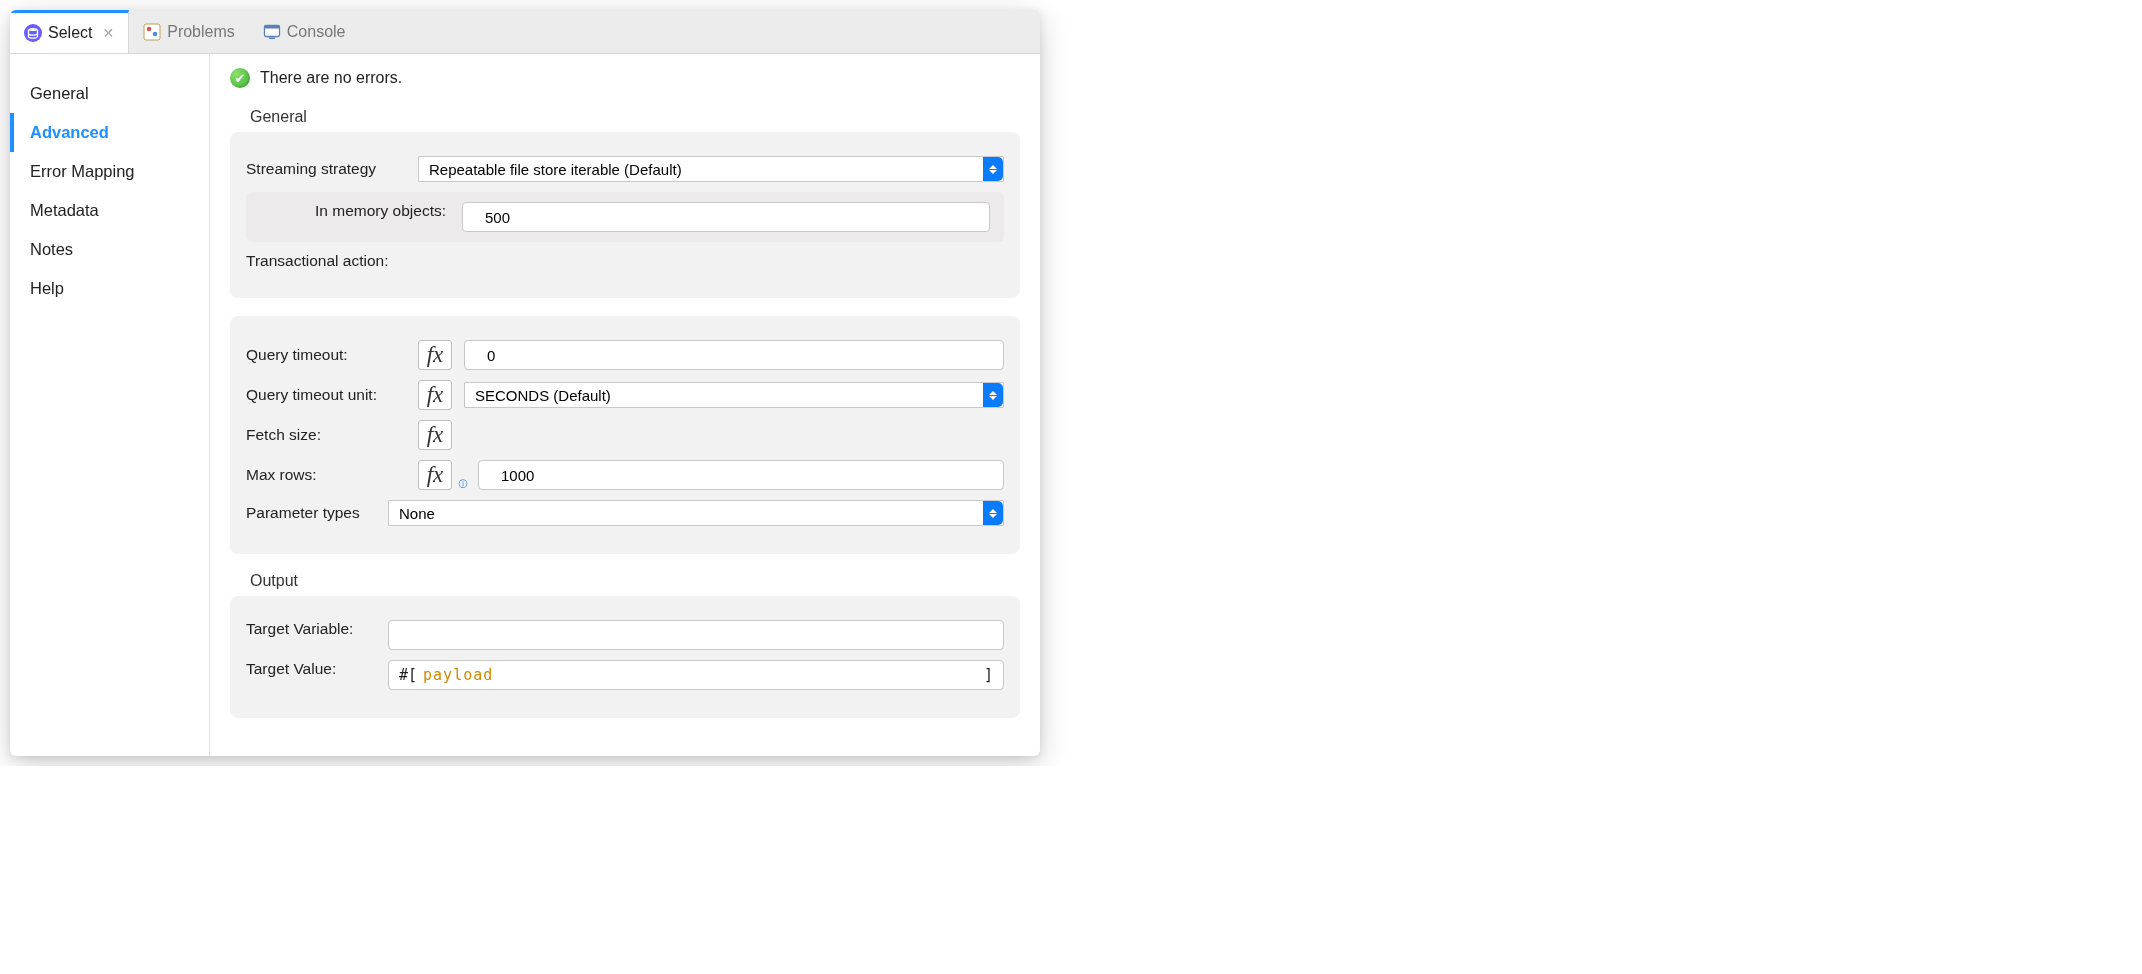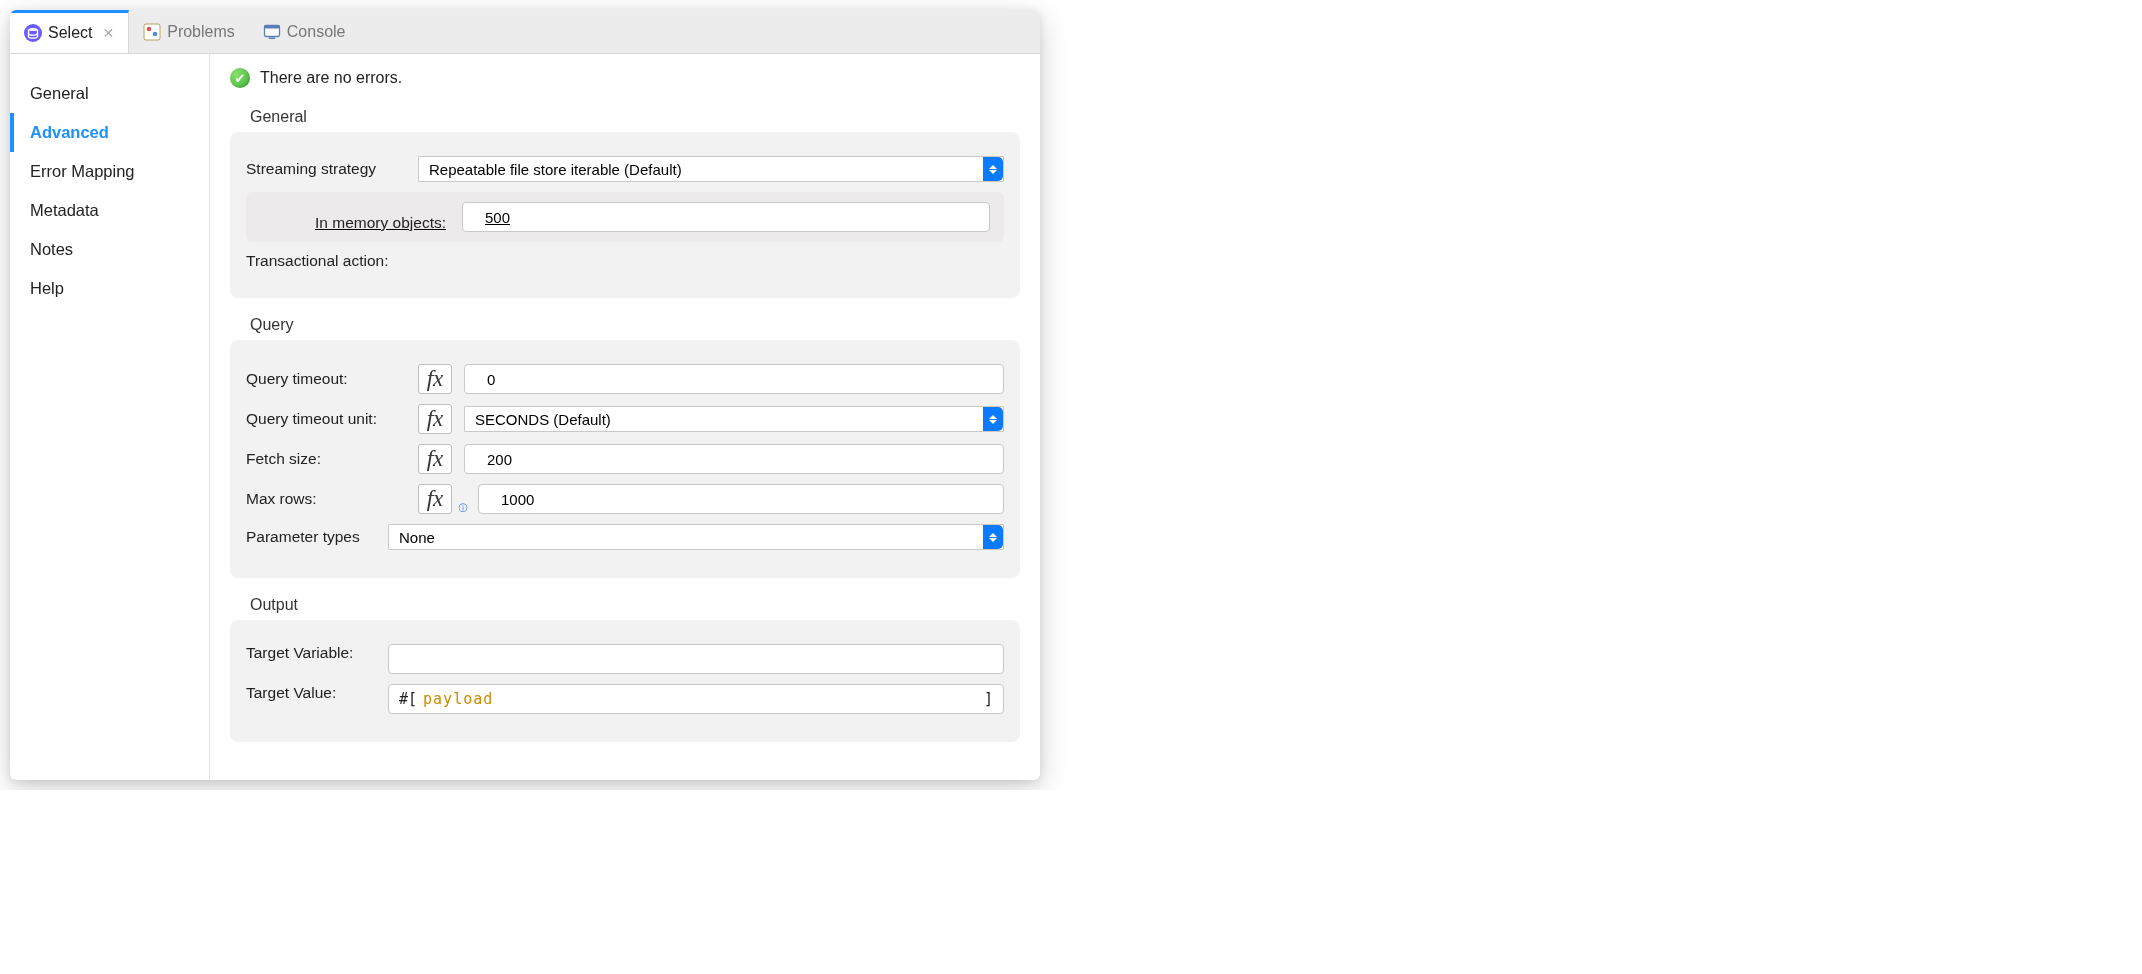--- a/index.html
+++ b/index.html
@@ -145,23 +145,22 @@
     padding: 0 22px;
     font-size: 15px;
     font-family: inherit;
   }
   .inset-box {
     background: #eceaea;
     border-radius: 6px;
     padding: 10px 14px;
     margin: 10px 0;
     display: flex;
-    align-items: flex-end;
+    align-items: flex-start;
     gap: 12px;
-    text-decoration: underline;
   }
   .inset-box .inset-label {
     width: 190px;
     text-align: right;
     font-size: 15.5px;
     color: #222;
     padding-right: 4px;
   }
   .fx-btn {
     width: 34px;
@@ -303,42 +302,40 @@
         <div class="inset-box">
           <div class="inset-label">In memory objects:</div>
           <input class="text-input" value="500" style="">
         </div>
 
         <div class="form-row">
           <div class="form-label">Transactional action:</div>
         </div>
       </div>
 
-      <div class="section-title">Query</div>
       <div class="section-box">
 
         <div class="form-row">
           <div class="form-label">Query timeout:</div>
           <div class="fx-btn">fx</div>
           <input class="text-input" value="0" style="">
         </div>
 
         <div class="form-row">
           <div class="form-label">Query timeout unit:</div>
           <div class="fx-btn">fx</div>
           <div class="select-wrap">
             <span>SECONDS (Default)</span>
             <span class="select-caret"></span>
           </div>
         </div>
 
         <div class="form-row">
           <div class="form-label">Fetch size:</div>
           <div class="fx-btn">fx</div>
-          <input class="text-input" value="200" style="">
         </div>
 
         <div class="form-row">
           <div class="form-label">Max rows:</div>
           <div class="fx-btn">fx</div>
           <span class="info-dot">ⓘ</span>
           <input class="text-input" value="1000" style="">
         </div>
 
         <div class="form-row">

